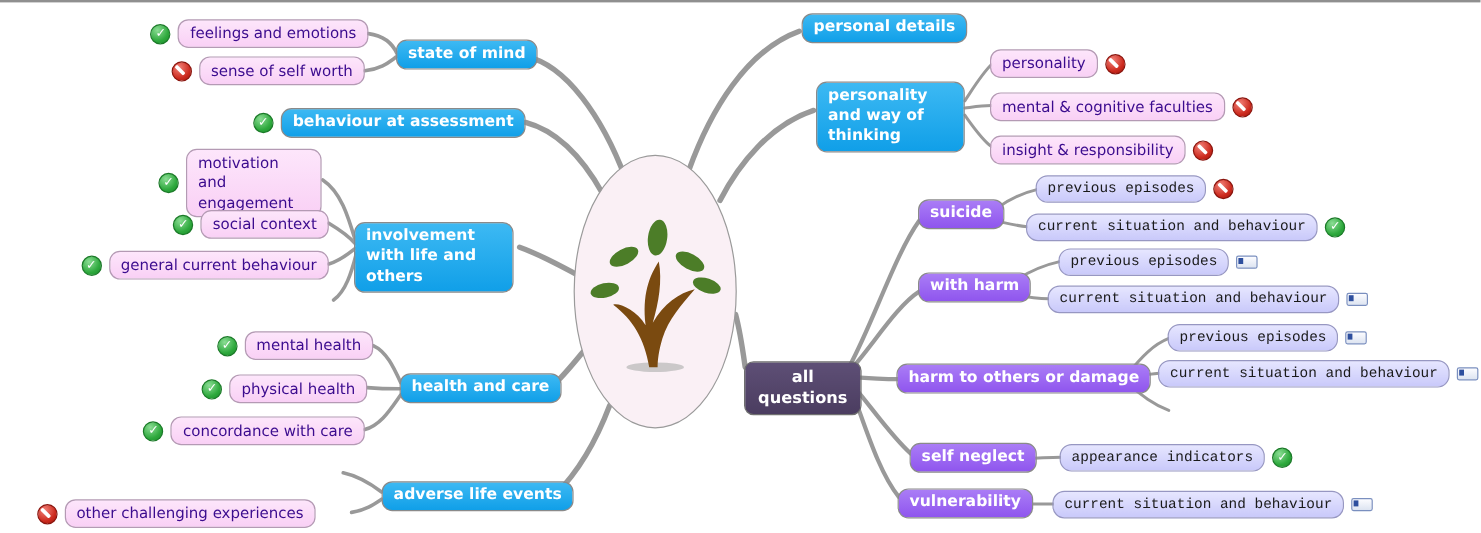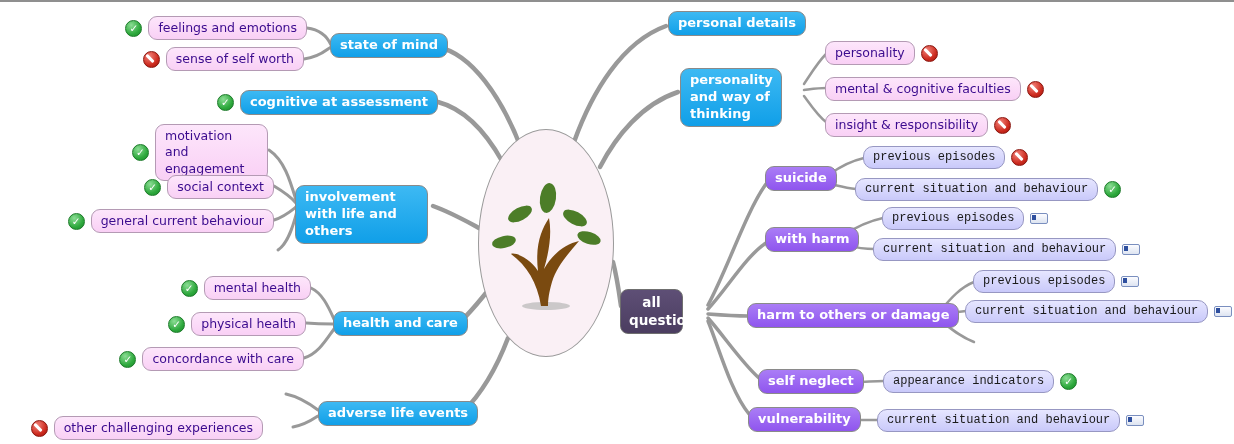--- a/index.html
+++ b/index.html
@@ -132,21 +132,21 @@
       <ellipse cx="84" cy="50" rx="13" ry="6.5" fill="#4c7d28" transform="rotate(28 84 50)"></ellipse>
       <ellipse cx="13" cy="74" rx="12" ry="6" fill="#4c7d28" transform="rotate(-12 13 74)"></ellipse>
       <ellipse cx="98" cy="70" rx="12" ry="6" fill="#4c7d28" transform="rotate(18 98 70)"></ellipse>
     </svg>
   </div>
 
   <div class="node bubble blue" style="left:330px;top:33px">state of mind</div>
 
   <div class="row" style="right:796px;top:90px">
     <span class="ic ic-check"></span>
-    <span class="bubble blue">cognitive at assessment</span>
+    <span class="bubble blue">behaviour at assessment</span>
   </div>
 
   <div class="node bubble blue wrap" style="left:295px;top:185px;width:133px">involvement with life and others</div>
 
   <div class="node bubble blue" style="left:333px;top:311px">health and care</div>
 
   <div class="node bubble blue" style="left:318px;top:401px">adverse life events</div>
 
   <div class="row" style="right:927px;top:16px">
     <span class="ic ic-check"></span>
@@ -180,36 +180,36 @@
     <span class="ic ic-check"></span>
     <span class="bubble pink">concordance with care</span>
   </div>
   <div class="row" style="right:971px;top:416px">
     <span class="ic ic-no"></span>
     <span class="bubble pink">other challenging experiences</span>
   </div>
 
   <div class="node bubble blue" style="left:668px;top:11px">personal details</div>
 
-  <div class="node bubble blue wrap" style="left:680px;top:68px;width:102px">personality and way of thinking</div>
+  <div class="node bubble blue wrap" style="left:680px;top:68px;width:124px">personality and way of thinking</div>
 
   <div class="row" style="left:825px;top:41px">
     <span class="bubble pink">personality</span>
     <span class="ic ic-no"></span>
   </div>
   <div class="row" style="left:825px;top:77px">
     <span class="bubble pink">mental &amp; cognitive faculties</span>
     <span class="ic ic-no"></span>
   </div>
   <div class="row" style="left:825px;top:113px">
     <span class="bubble pink">insight &amp; responsibility</span>
     <span class="ic ic-no"></span>
   </div>
 
-  <div class="node bubble hub wrap" style="left:620px;top:289px;width:63px">all questions</div>
+  <div class="node bubble hub wrap" style="left:620px;top:301px;width:98px">all questions</div>
 
   <div class="node bubble purple" style="left:765px;top:166px">suicide</div>
   <div class="node bubble purple" style="left:765px;top:227px">with harm</div>
   <div class="node bubble purple" style="left:747px;top:303px">harm to others or damage</div>
   <div class="node bubble purple" style="left:758px;top:369px">self neglect</div>
   <div class="node bubble purple" style="left:748px;top:407px">vulnerability</div>
 
   <div class="row" style="left:863px;top:146px">
     <span class="bubble lav">previous episodes</span>
     <span class="ic ic-no"></span>

